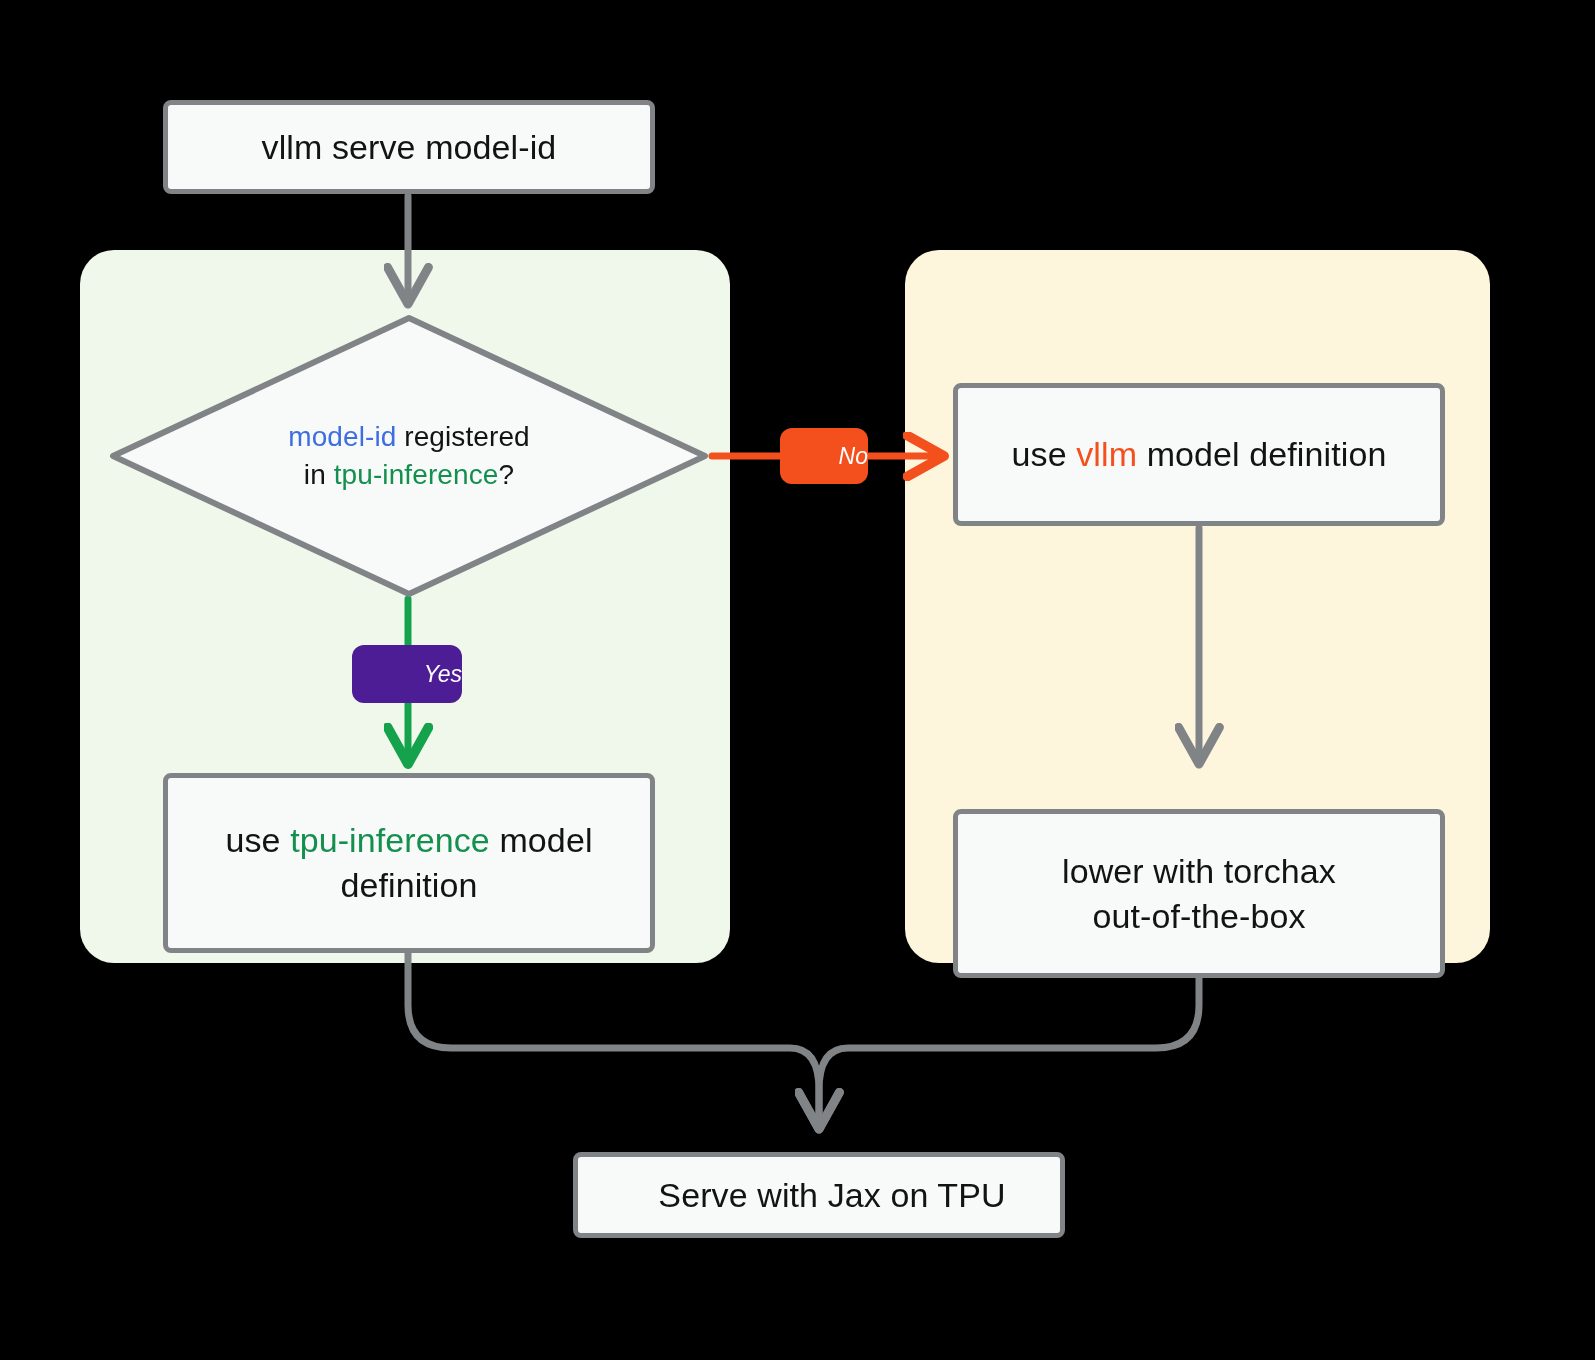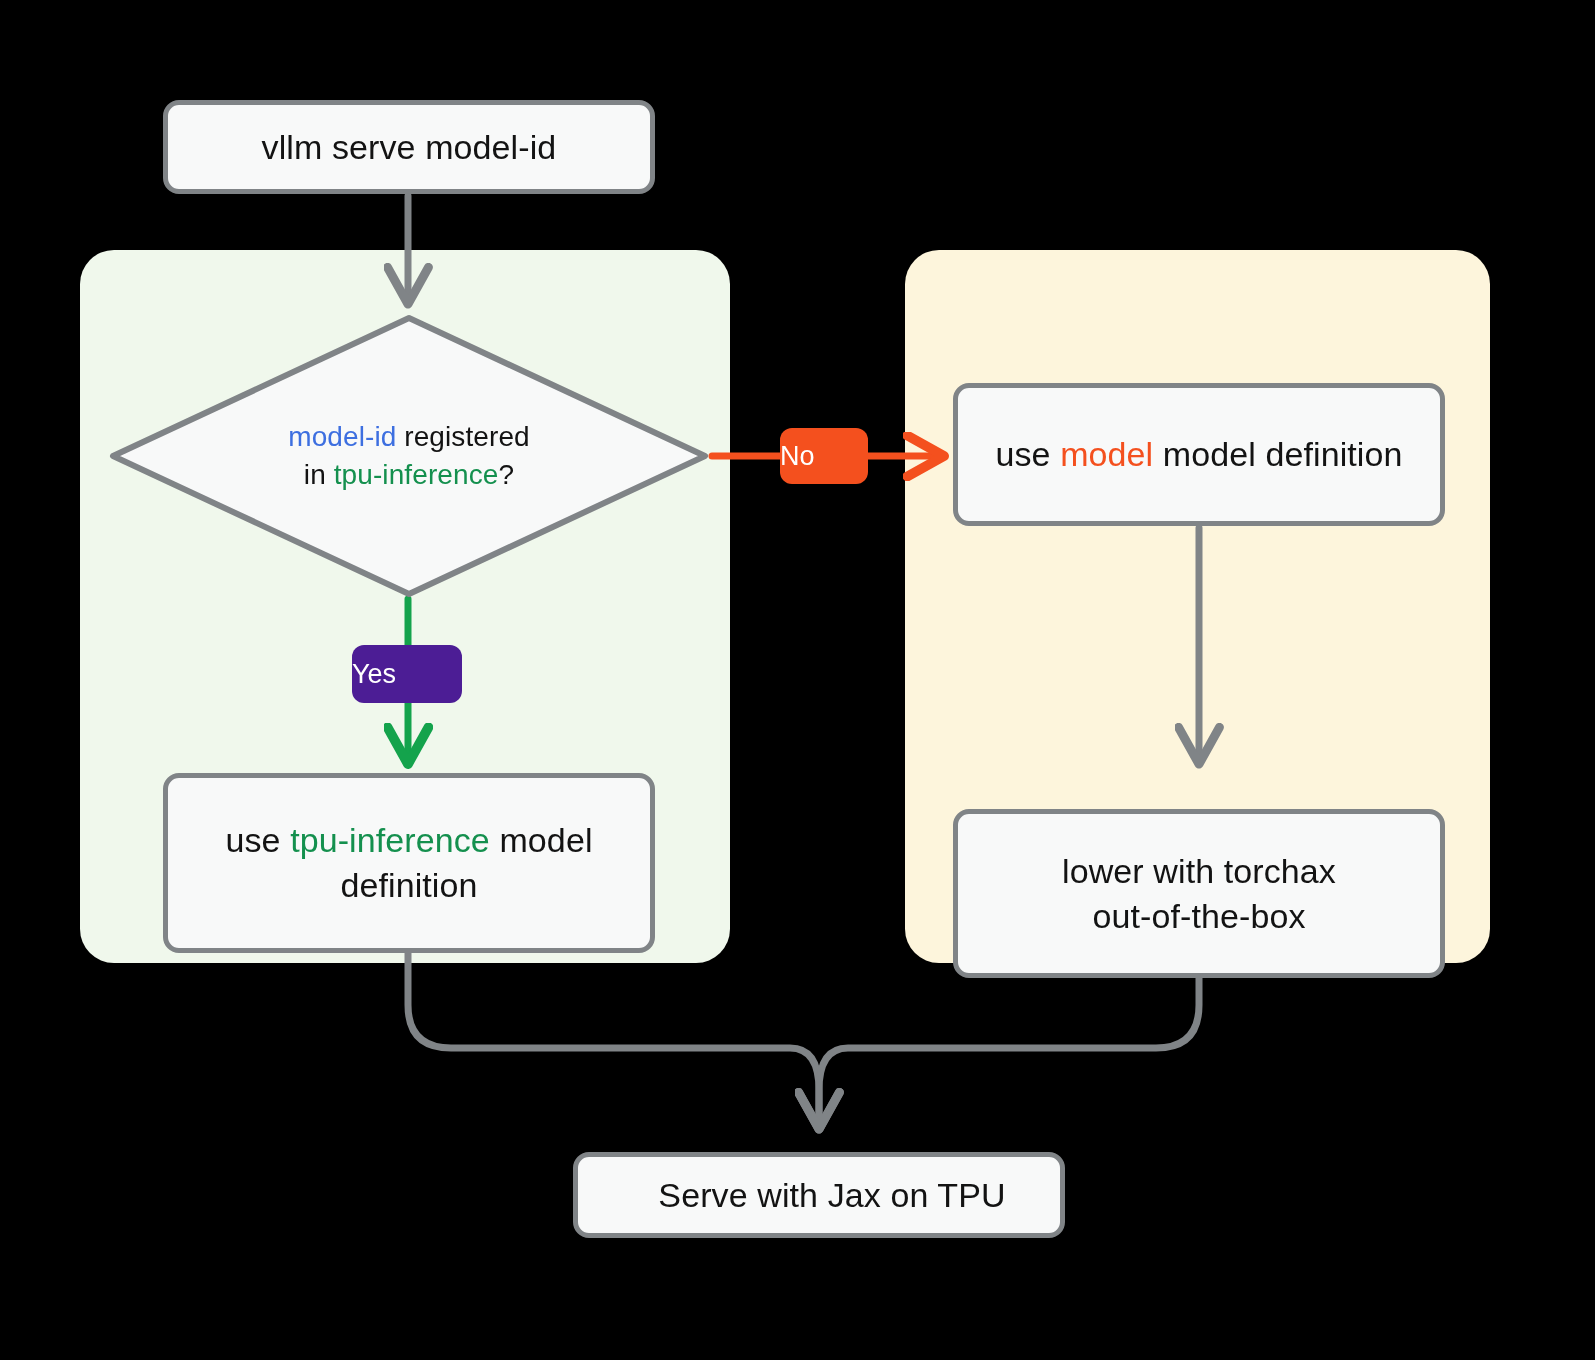--- a/index.html
+++ b/index.html
@@ -41,21 +41,21 @@
     top: 250px;
     width: 585px;
     height: 713px;
     background: #fdf5dc;
   }
   .node {
     position: absolute;
     box-sizing: border-box;
     background: #f8f9f9;
     border: 5px solid #808487;
-    border-radius: 16px;
+    border-radius: 8px;
     display: flex;
     align-items: center;
     justify-content: center;
     text-align: center;
     color: #131313;
     font-size: 34px;
     line-height: 1.32;
     letter-spacing: 0.1px;
     padding: 0 18px;
   }
@@ -118,25 +118,26 @@
     line-height: 1.35;
     letter-spacing: 0.1px;
   }
   .tok-blue { color: #3d6fe0; }
   .tok-green { color: #14904e; margin-top: 45px; }
   .tok-orange { color: #f4501e; }
   .badge {
     position: absolute;
     display: flex;
     align-items: center;
-    justify-content: flex-start;
+    justify-content: flex-end;
     color: #ffffff;
-    font-size: 27px;
+    font-size: 23px;
     border-radius: 12px;
     box-sizing: border-box;
+    font-style: italic;
   }
   .badge-yes {
     left: 352px;
     top: 645px;
     width: 110px;
     height: 58px;
     background: #4c1d95;
   }
   .badge-no {
     left: 780px;
@@ -213,21 +214,21 @@
   </div>
 
   <div class="node node-left-bottom">
     <span>
       <span>use </span><span class="tok-green">tpu-inference</span><span> model definition</span>
     </span>
   </div>
 
   <div class="node node-right-top">
     <span>
-      <span>use </span><span class="tok-orange">model</span><span> model definition</span>
+      <span>use </span><span class="tok-orange">vllm</span><span> model definition</span>
     </span>
   </div>
 
   <div class="node node-right-bottom">
     <span>
       <span>lower with torchax</span><br>
       <span>out-of-the-box</span>
     </span>
   </div>
 

